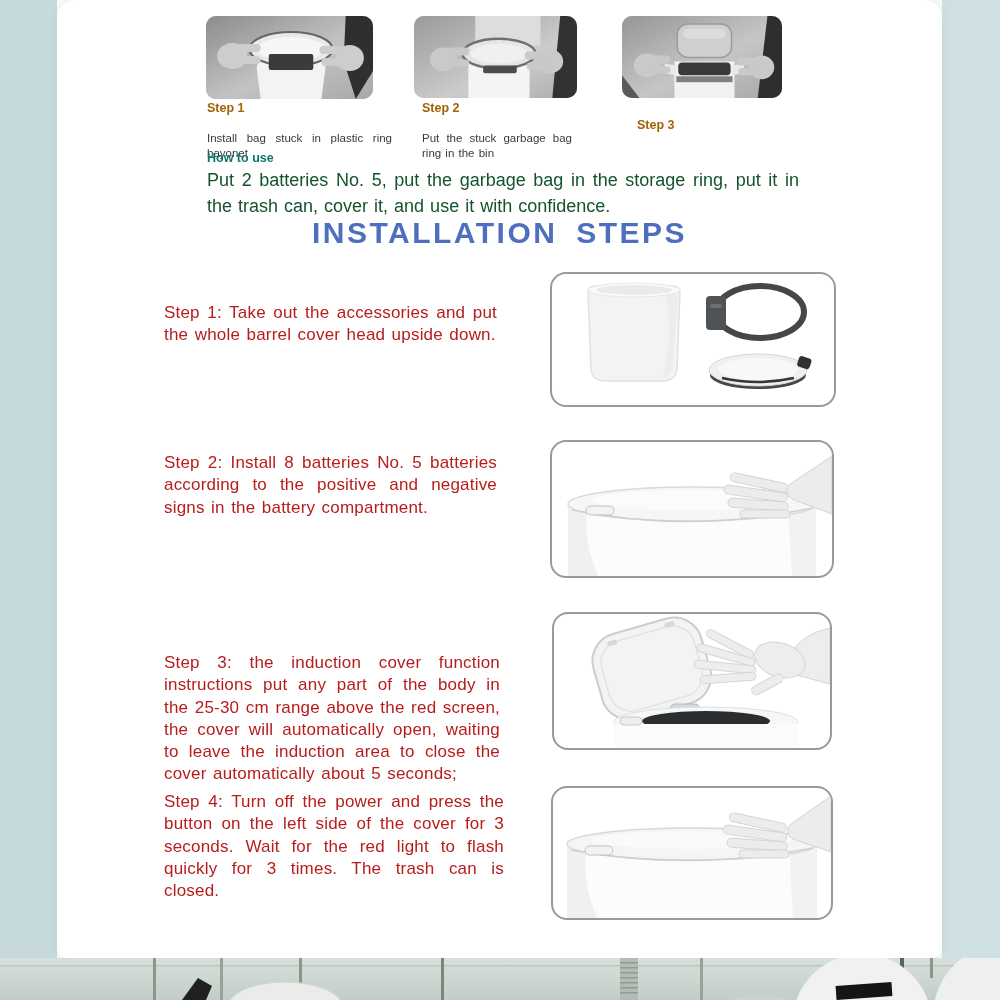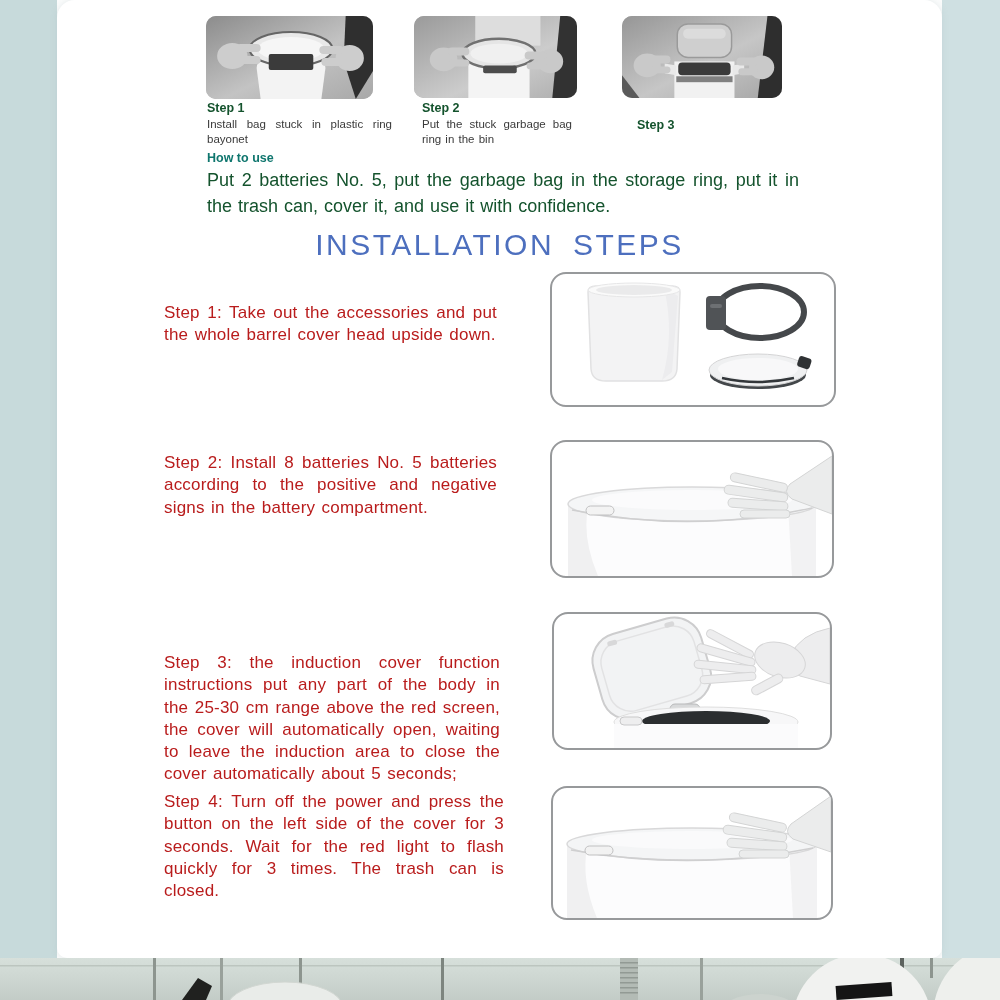--- a/index.html
+++ b/index.html
@@ -14,28 +14,28 @@
   .card{
     position:absolute;left:57px;top:0;width:885px;height:958px;
     background:#ffffff;border-radius:18px 18px 10px 10px;
     box-shadow:0 0 6px rgba(160,180,182,.25);
   }
   .photo{
     position:absolute;border-radius:10px;overflow:hidden;background:#aaa;
   }
   .photo svg{display:block;width:100%;height:100%;}
   .cap{position:absolute;color:#3a3a3a;}
-  .cap .cap-label{font-size:12.5px;font-weight:bold;color:#14532d;margin:0 0 2px 0;}
+  .cap .cap-label{font-size:12.5px;font-weight:bold;color:#a16207;margin:0 0 16px 0;}
   .cap .cap-text{font-size:11.5px;line-height:1.28;text-align:justify;word-spacing:1px;}
   .howto{position:absolute;color:#2e2e2e;}
   .howto .howto-title{font-size:12.5px;font-weight:bold;margin:0 0 2px 0;color:#0f766e;}
   .howto .howto-body{font-size:18px;line-height:1.45;text-align:justify;word-spacing:1px;color:#14532d;}
   .main-title{
     position:absolute;left:0;right:0;top:216px;text-align:center;
-    font-size:30px;letter-spacing:2.5px;word-spacing:8px;font-weight:normal;margin-top:12px;
+    font-size:30px;letter-spacing:2.5px;word-spacing:8px;font-weight:bold;
   }
   .step-text{
     position:absolute;font-size:17px;line-height:1.31;color:#b91c1c;
     text-align:justify;letter-spacing:.2px;word-spacing:1.5px;
   }
   .panel{
     position:absolute;background:#fff;border:2px solid #97999b;
     border-radius:16px;overflow:hidden;
   }
   .panel svg{display:block;width:100%;height:100%;}

